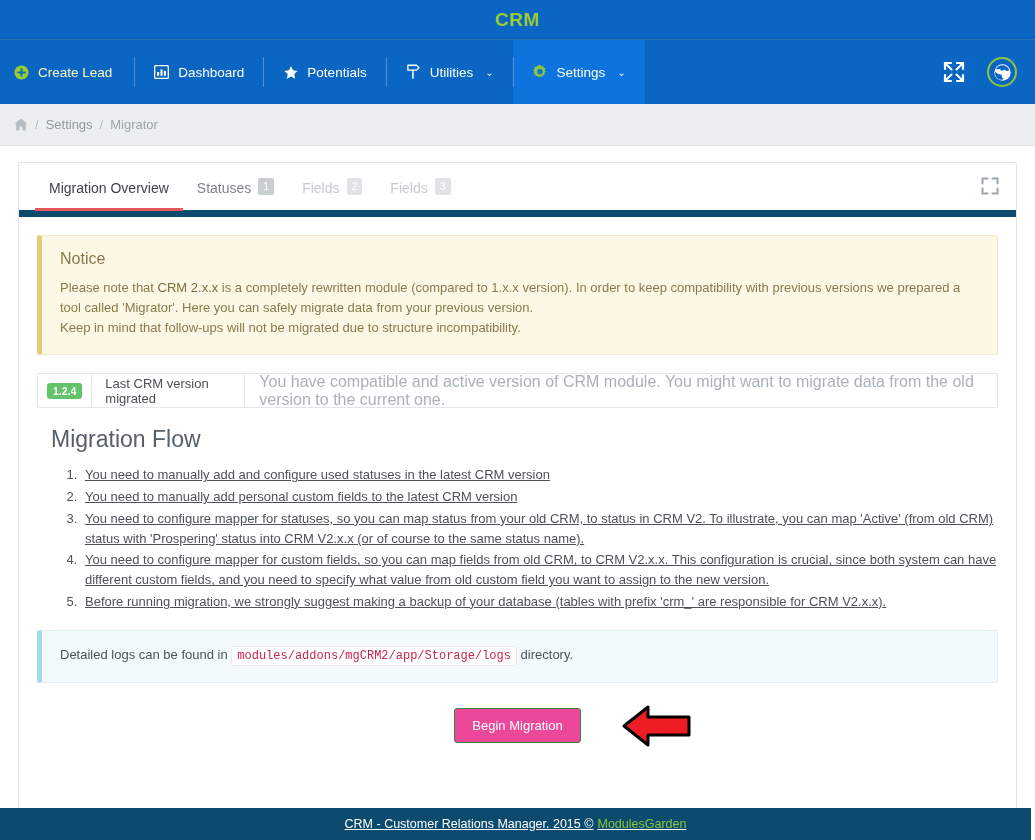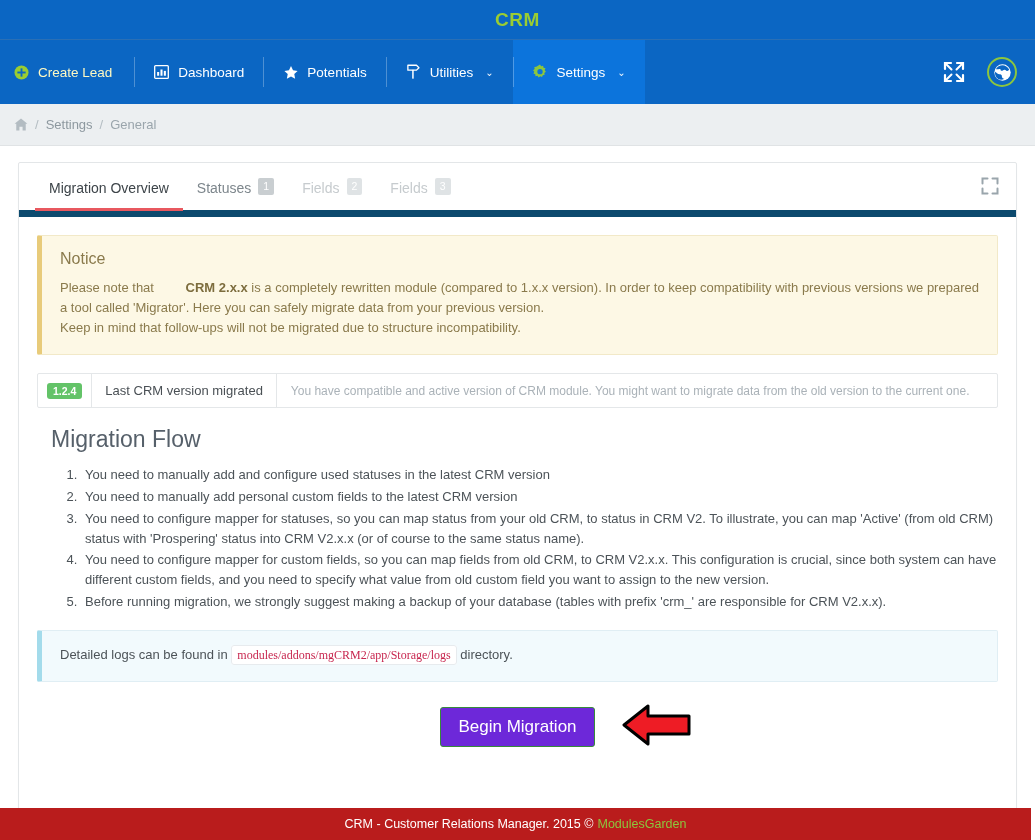--- a/index.html
+++ b/index.html
@@ -157,21 +157,21 @@
     border-radius: 2px;
     padding: 14px 18px 16px 18px;
   }
   .notice h3 {
     font-size: 16px; font-weight: normal;
     color: #8a7a4c; margin-bottom: 10px;
   }
   .notice p {
     font-size: 13px; color: #8a7a4c; line-height: 1.55;
   }
-  .notice b { font-weight: bold; color: #7d6d3e; margin-left: 28px; }
+  .notice b { font-weight: normal; color: #7d6d3e; }
 
   
   .version-row {
     display: flex; align-items: stretch;
     border: 1px solid #e4e7e9;
     border-radius: 2px;
     margin-top: 18px;
     height: 35px;
     overflow: hidden;
   }
@@ -191,89 +191,90 @@
   }
   .version-label {
     display: flex; align-items: center;
     padding: 0 13px;
     font-size: 13px; color: #4a5055;
     border-right: 1px solid #e4e7e9;
   }
   .version-desc {
     display: flex; align-items: center;
     padding: 0 14px;
-    font-size: 12px; color: #aab2b8;
+    font-size: 16px; color: #aab2b8;
   }
 
   
   .flow-title {
     font-size: 23px; font-weight: normal;
     color: #56606a; margin: 18px 0 12px 14px;
   }
   ol.flow-list {
     margin-left: 44px;
     font-size: 13px;
     color: #4c5358;
     line-height: 1.52;
   }
-  ol.flow-list li { margin-bottom: 2px; padding-left: 4px; }
+  ol.flow-list li { margin-bottom: 2px; padding-left: 4px; text-decoration: underline; }
 
   
   .infobox {
     background: #f2fafd;
     border: 1px solid #e0eef4;
     border-left: 5px solid #a3dbeb;
     border-radius: 2px;
     padding: 14px 18px 16px 18px;
     margin-top: 18px;
   }
   .infobox p { font-size: 13px; color: #4c5358; line-height: 1.6; }
   .code-inline {
-    font-family: Liberation Serif, serif;
+    font-family: Liberation Mono, monospace;
     font-size: 12px;
     color: #c7254e;
     background: #ffffff;
     border: 1px solid #e7ebee;
     border-radius: 3px;
     padding: 2px 5px;
     white-space: nowrap;
   }
 
   
   .action-row {
     display: flex; align-items: center; justify-content: center;
     margin-top: 25px;
     position: relative;
   }
   .btn-migrate {
-    background: #6d28d9;
+    background: #ec4899;
     border: 1px solid #378a3b;
     color: #ffffff;
-    font-size: 17px;
+    font-size: 13px;
     padding: 9px 17px;
     border-radius: 3px;
     cursor: pointer;
     font-family: "Liberation Sans", sans-serif;
   }
   .arrow-annot {
     position: absolute;
     left: 585px;
     top: -4px;
     width: 70px; height: 44px;
   }
 
   
   .footer {
     position: absolute;
     left: 0; right: 4px; bottom: 0;
     height: 32px;
-    background: #b91c1c;
+    background: #0c4a6e;
     display: flex; align-items: center; justify-content: center;
     color: #ffffff;
     font-size: 12.5px;
+    text-decoration: underline;
   }
   .footer .fgreen { color: #8cc63e; margin-left: 4px; }
 </style>
 </head>
 <body>
 
 <div class="brandbar">
   <span class="brand-title">CRM</span>
 </div>
 
@@ -357,21 +358,21 @@
 
 <div class="breadcrumb">
   <span class="bc-home">
     <svg width="14" height="13" viewBox="0 0 15 14">
         <path d="M7.5 0.6L0.6 6.2h1.8v7.2h3.4V9.3h3.4v4.1h3.4V6.2h1.8z" fill="#b3bcc2"></path>
       </svg>
   </span>
   <span class="bc-sep">/</span>
   <span class="bc-link">Settings</span>
   <span class="bc-sep">/</span>
-  <span class="bc-cur">General</span>
+  <span class="bc-cur">Migrator</span>
 </div>
 
 <div class="page-wrap">
   <div class="panel">
 
     <div class="tabs-row">
       <div class="tab active">
         <span>Migration Overview</span>
       </div>
       <div class="tab">

